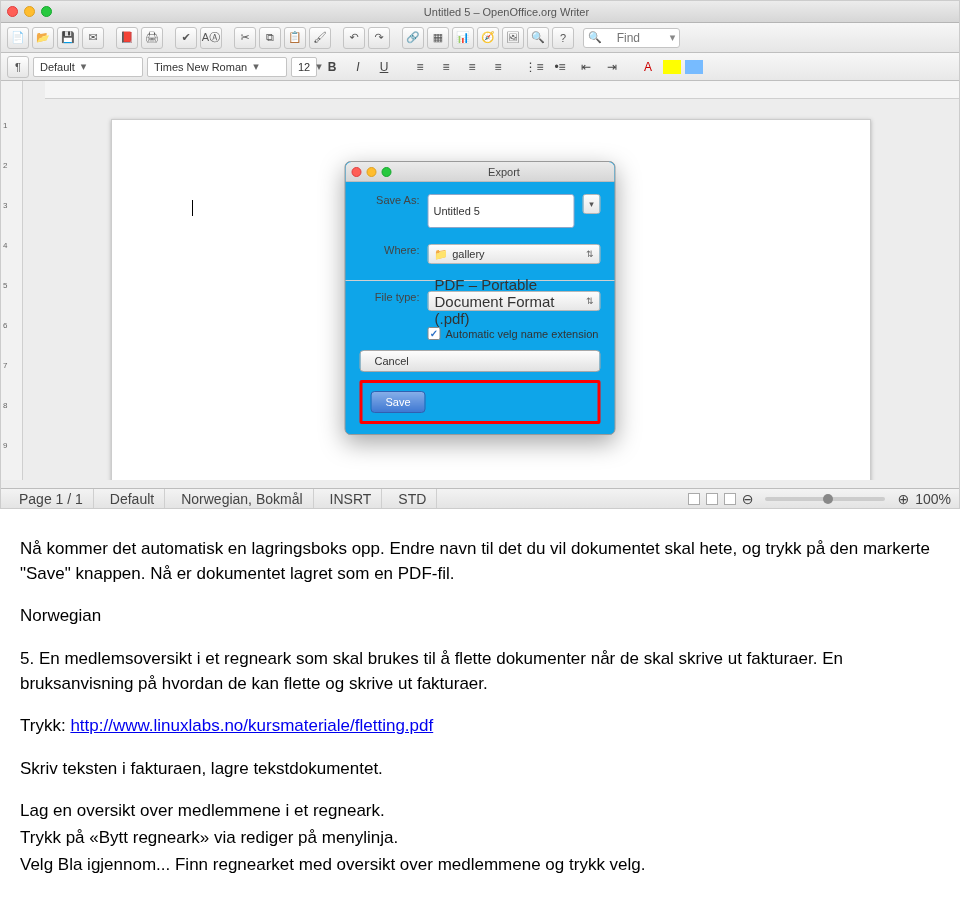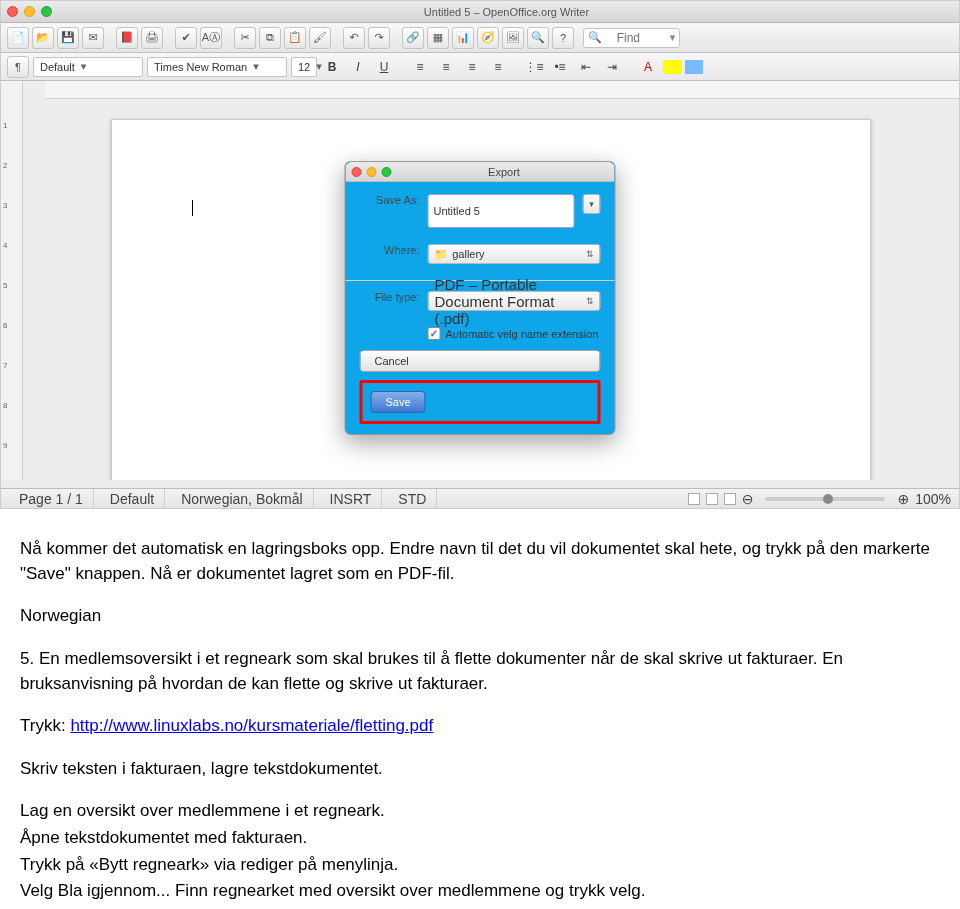--- a/index.html
+++ b/index.html
@@ -247,16 +247,15 @@
   <p class="heading">
     <span>5.</span>
     <span>En medlemsoversikt i et regneark som skal brukes til å flette dokumenter når de skal skrive ut fakturaer. En bruksanvisning på hvordan de kan flette og skrive ut fakturaer.</span>
   </p>
   <p>
     <span>Trykk: </span>
     <a href="#">http://www.linuxlabs.no/kursmateriale/fletting.pdf</a>
   </p>
   <p>Skriv teksten i fakturaen, lagre tekstdokumentet.</p>
   <p style="margin-bottom:2px;">Lag en oversikt over medlemmene i et regneark.</p>
-  <p style="margin-bottom:2px;">Åpne tekstdokumentet med fakturaen.</p>
   <p style="margin-bottom:2px;">Trykk på «Bytt regneark» via rediger på menylinja.</p>
   <p>Velg Bla igjennom... Finn regnearket med oversikt over medlemmene og trykk velg.</p>
 </div>
 
 </body></html>

